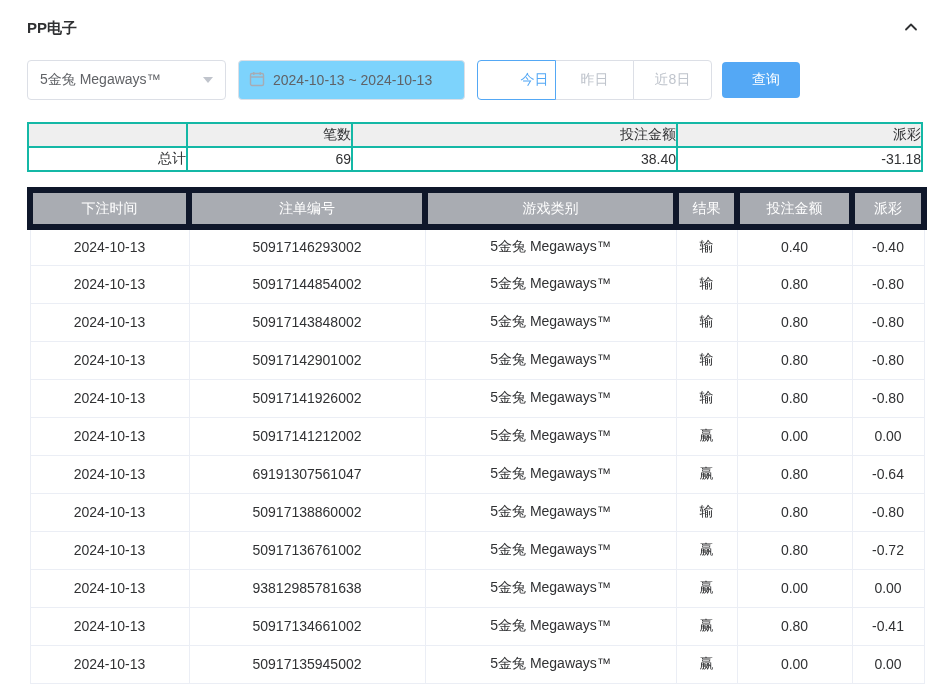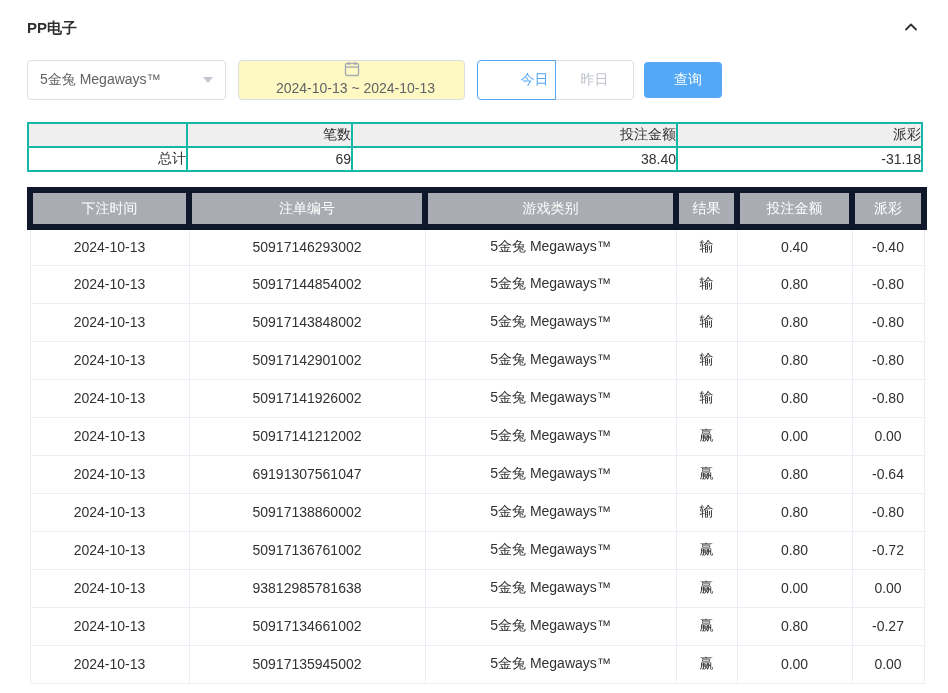--- a/index.html
+++ b/index.html
@@ -19,21 +19,21 @@
   .filter-bar { display:flex; align-items:center; margin-top:22px; height:40px; }
   .select-box {
     width:199px; height:40px; border:1px solid #dcdfe6; border-radius:4px;
     display:flex; align-items:center; justify-content:space-between;
     padding:0 12px; cursor:pointer; background:#fff;
   }
   .select-box .val { color:#606266; font-size:14px; }
   .caret { width:0; height:0; border-left:5px solid transparent; border-right:5px solid transparent; border-top:6px solid #c0c4cc; }
   .date-box {
     margin-left:12px; width:227px; height:40px; border:1px solid #dcdfe6; border-radius:4px;
-    display:flex; align-items:center; padding:0 10px; cursor:pointer; background:#fef9c3;flex-direction:column;
+    display:flex; align-items:center; padding:0 10px; cursor:pointer; background:#7dd3fc;
   }
   .date-box .val { color:#606266; font-size:14px; margin-left:8px; white-space:nowrap; }
   .btn-group { display:flex; margin-left:12px; }
   .qbtn {
     width:79px; height:40px; background:#fff; border:1px solid #dcdfe6;
     color:#bfc4cc; font-size:14px; cursor:pointer; margin-left:-1px;
   }
   .qbtn:first-child { margin-left:0; border-radius:4px 0 0 4px; }
   .qbtn:last-child { border-radius:0 4px 4px 0; }
   .qbtn.active { border-color:var(--accent); color:var(--accent); position:relative; z-index:2;padding-left:36px; }
@@ -94,20 +94,21 @@
             <line x1="4.8" y1="1" x2="4.8" y2="4" stroke="#a7abb3" stroke-width="1.4"></line>
             <line x1="11.2" y1="1" x2="11.2" y2="4" stroke="#a7abb3" stroke-width="1.4"></line>
           </svg>
       </span>
       <span class="val">2024-10-13 ~ 2024-10-13</span>
     </div>
 
     <div class="btn-group">
       <button class="qbtn active">今日</button>
       <button class="qbtn">昨日</button>
+      <button class="qbtn">近8日</button>
     </div>
 
     <button class="search-btn">查询</button>
   </div>
 
   <table class="summary-table">
     <colgroup>
         <col style="width:159px">
         <col style="width:165px">
         <col style="width:325px">
@@ -230,21 +231,21 @@
           <td>赢</td>
           <td>0.00</td>
           <td>0.00</td>
         </tr>
         <tr>
           <td>2024-10-13</td>
           <td>50917134661002</td>
           <td>5金兔 Megaways™</td>
           <td>赢</td>
           <td>0.80</td>
-          <td class="neg">-0.27</td>
+          <td class="neg">-0.41</td>
         </tr>
         <tr>
           <td>2024-10-13</td>
           <td>50917135945002</td>
           <td>5金兔 Megaways™</td>
           <td>赢</td>
           <td>0.00</td>
           <td>0.00</td>
         </tr>
       </tbody>

